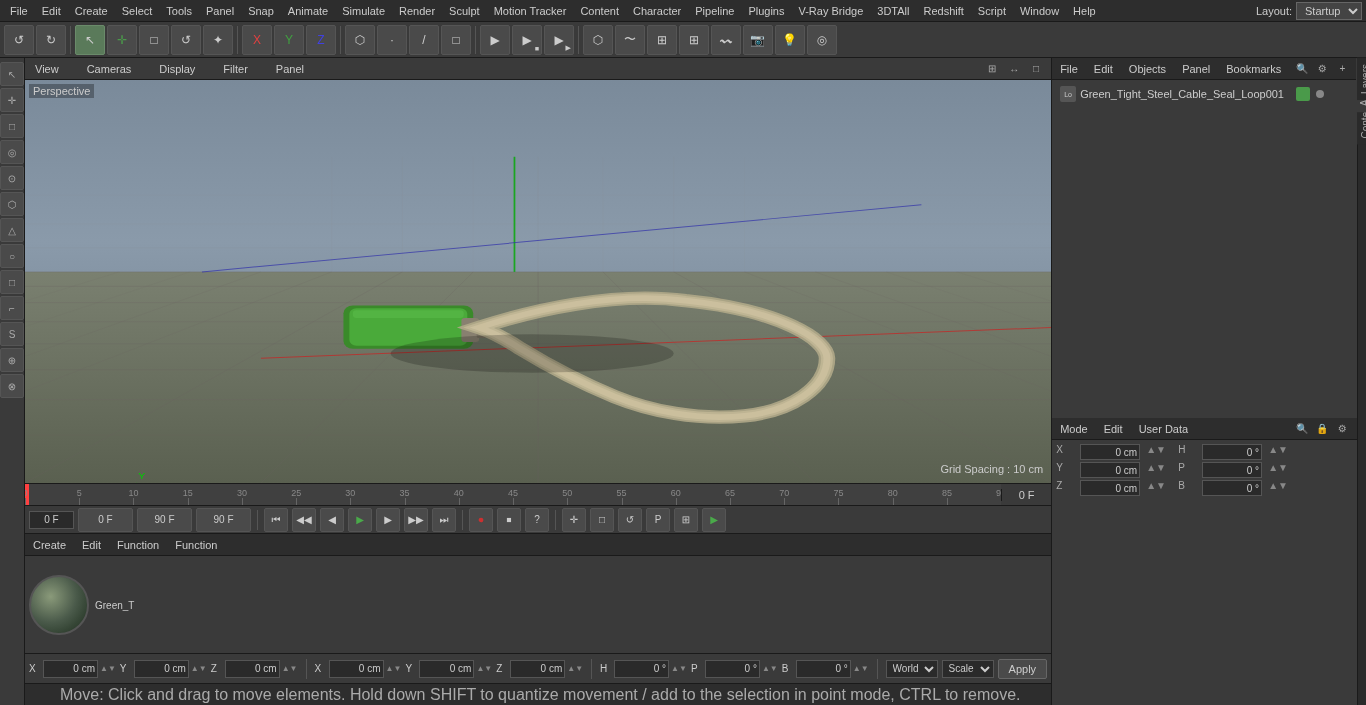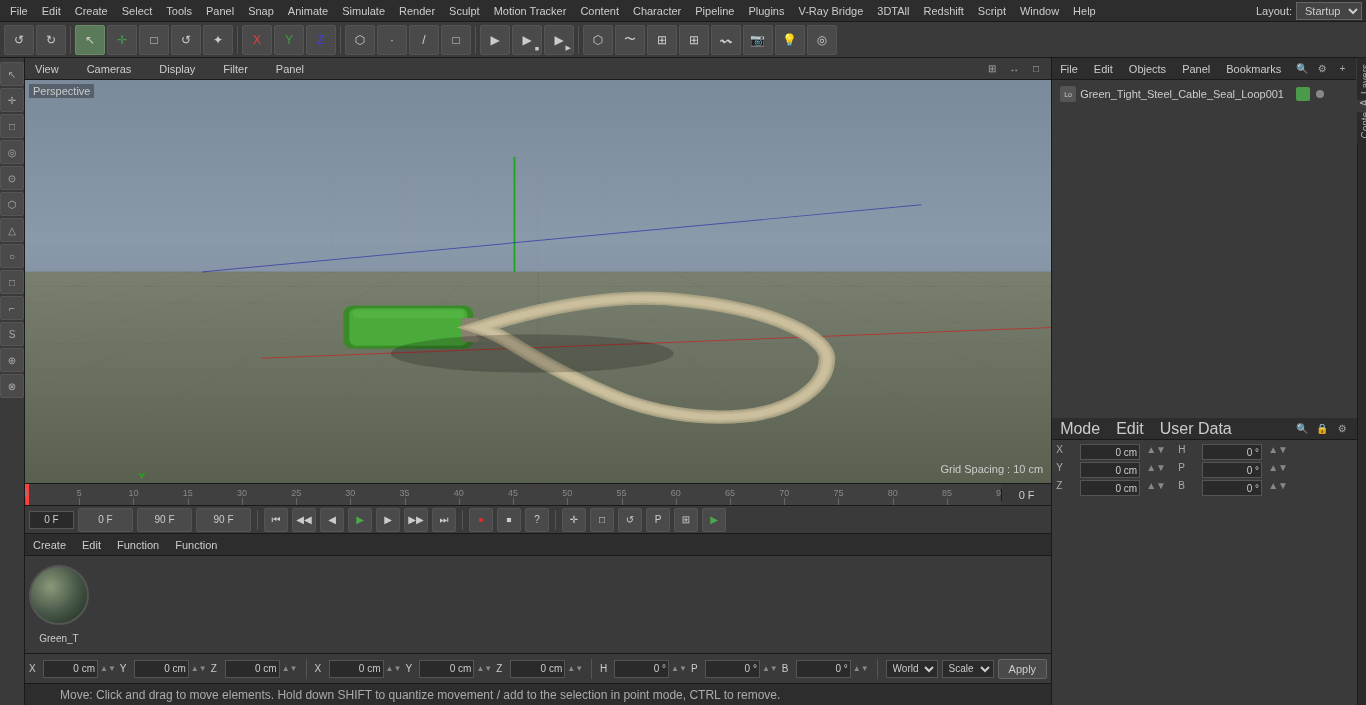--- a/index.html
+++ b/index.html
@@ -57,40 +57,40 @@
     .om-icon { width: 18px; height: 18px; display: flex; align-items: center; justify-content: center; color: #aaa; cursor: pointer; font-size: 10px; }
     #om-content { flex: 1; background: #3a3a3a; padding: 4px; overflow: auto; }
     .om-item { display: flex; align-items: center; gap: 4px; padding: 2px 4px; cursor: pointer; }
     .om-item-icon { width: 16px; height: 16px; background: #888; border-radius: 2px; display: flex; align-items: center; justify-content: center; font-size: 8px; color: #fff; }
     .om-color-tag { width: 16px; height: 16px; background: #4a9a4a; border-radius: 2px; margin-left: auto; }
     .om-dot { width: 8px; height: 8px; border-radius: 50%; background: #888; margin-left: 2px; }
 
     
     #attributes-panel { flex: 1; background: #3a3a3a; display: flex; flex-direction: column; }
     #attr-header { height: 22px; background: #2d2d2d; display: flex; align-items: center; padding: 0 4px; gap: 8px; border-bottom: 1px solid #1a1a1a; }
-    .attr-menu { font-size: 16px; color: #ccc; cursor: pointer; padding: 2px 4px; }
+    .attr-menu { font-size: 11px; color: #ccc; cursor: pointer; padding: 2px 4px; }
     #attr-content { flex: 1; padding: 4px; overflow: auto; }
     .attr-label { width: 20px; color: #aaa; font-size: 10px; }
     .attr-input { width: 60px; height: 16px; background: #2a2a2a; border: 1px solid #555; color: #ccc; font-size: 10px; text-align: right; padding-right: 2px; }
     .attr-unit { width: 30px; color: #888; font-size: 10px; padding-left: 2px; }
     .attr-group { display: flex; gap: 4px; margin-bottom: 2px; }
 
     
     #material-editor { height: 120px; background: #3a3a3a; border-top: 1px solid #1a1a1a; display: flex; flex-direction: column; }
     #me-header { height: 22px; background: #2d2d2d; display: flex; align-items: center; padding: 0 4px; gap: 8px; border-bottom: 1px solid #1a1a1a; }
     .me-menu { font-size: 11px; color: #ccc; cursor: pointer; padding: 2px 4px; }
     #me-content { flex: 1; display: flex; align-items: center; padding: 4px; gap: 8px; }
     .material-ball { width: 60px; height: 60px; border-radius: 50%; background: radial-gradient(circle at 35% 35%, #8a9a7a, #4a5a4a, #1a2a1a); border: 2px solid #555; cursor: pointer; position: relative; }
     .material-label { font-size: 10px; color: #ccc; text-align: center; margin-top: 2px; }
-    .material-item { display: flex; flex-direction: column; align-items: center; gap: 6px; }
+    .material-item { display: flex; flex-direction: row; align-items: center; gap: 6px; }
 
     
     #status-bar { height: 22px; background: #2d2d2d; border-top: 1px solid #1a1a1a; display: flex; align-items: center; padding: 0 6px; gap: 8px; }
     .status-icon { width: 16px; height: 16px; display: flex; align-items: center; justify-content: center; color: #aaa; font-size: 10px; padding-left: 21px; }
-    .status-text { font-size: 12px; color: #aaa; }
+    .status-text { font-size: 16px; color: #aaa; }
 
     
     #coord-bar { height: 30px; background: #3a3a3a; border-top: 1px solid #1a1a1a; display: flex; align-items: center; padding: 0 4px; gap: 4px; }
     .coord-group { display: flex; align-items: center; gap: 2px; }
     .coord-label { font-size: 10px; color: #ccc; width: 12px; }
     .coord-input { width: 55px; height: 18px; background: #2a2a2a; border: 1px solid #555; color: #ccc; font-size: 10px; text-align: right; padding-right: 2px; }
     .coord-arrow { font-size: 8px; color: #888; cursor: pointer; }
     .coord-separator { width: 1px; height: 20px; background: #555; margin: 0 4px; }
     .coord-dropdown { height: 18px; background: #2a2a2a; border: 1px solid #555; color: #ccc; font-size: 10px; padding: 0 2px; }
     .apply-btn { height: 20px; padding: 0 10px; background: #4a4a4a; border: 1px solid #666; color: #ccc; font-size: 11px; cursor: pointer; border-radius: 2px; }

